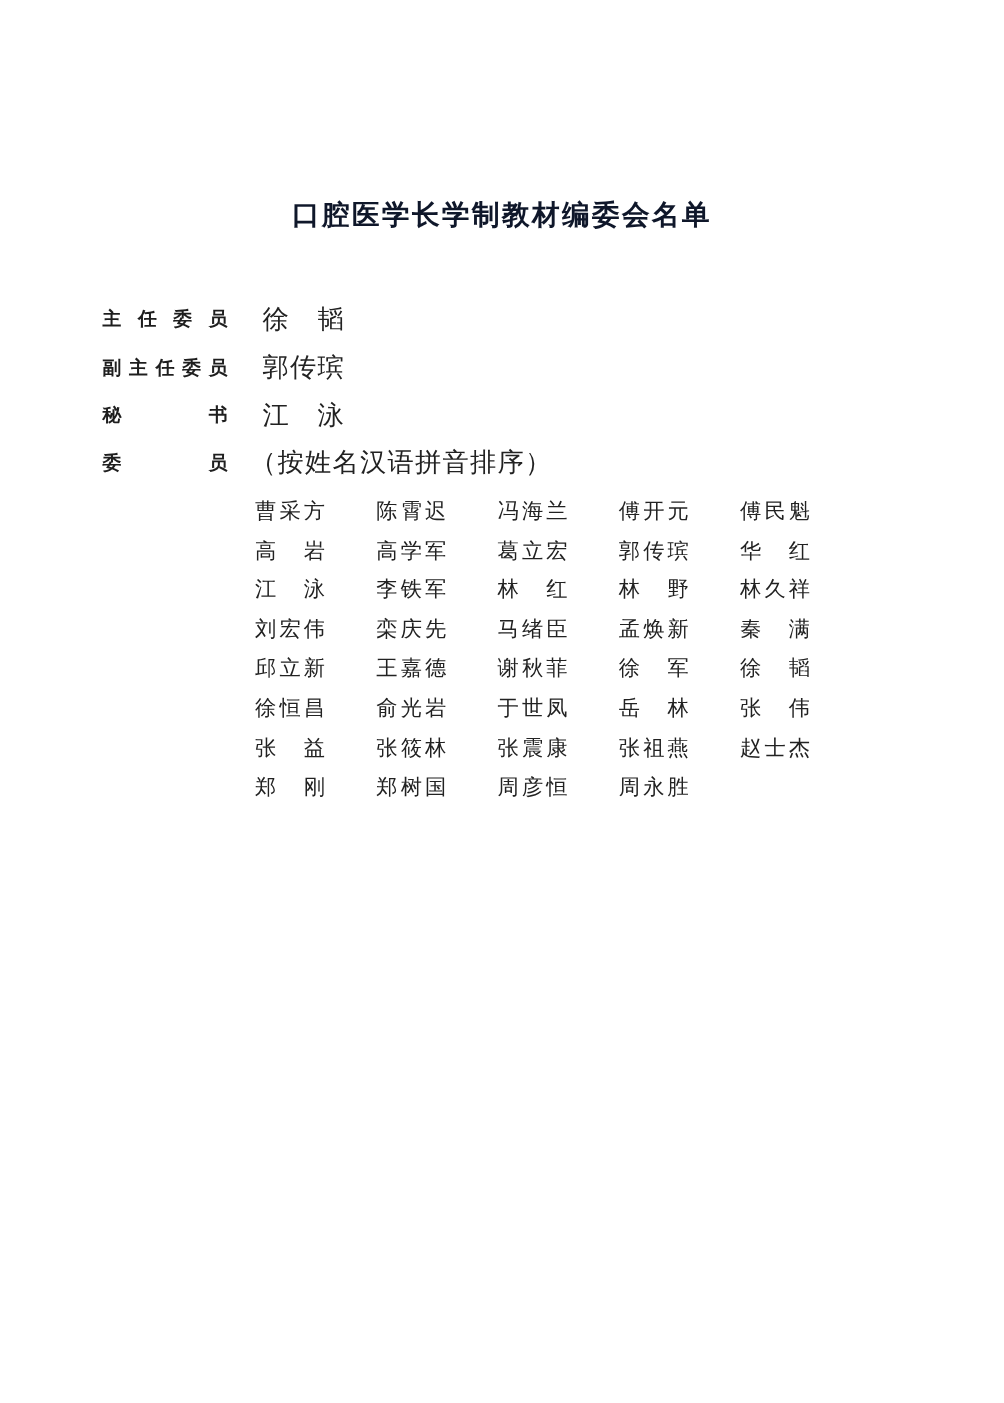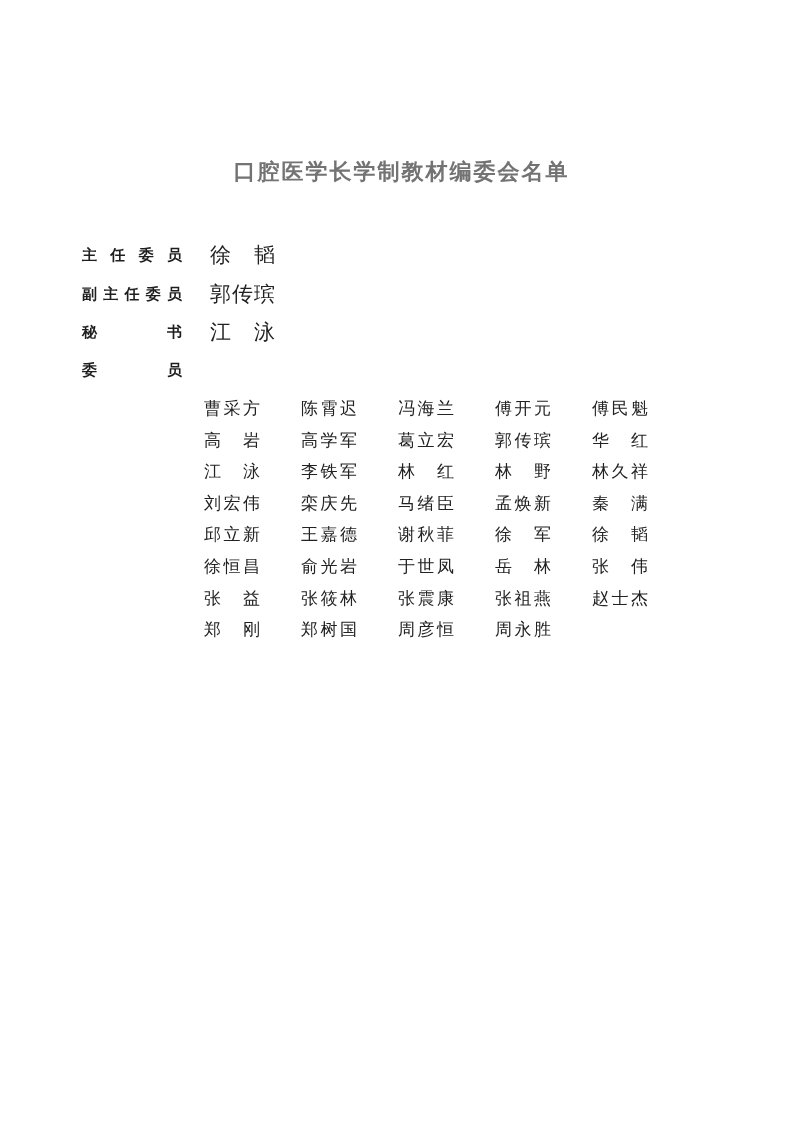--- a/index.html
+++ b/index.html
@@ -18,21 +18,21 @@
     .title {
       position: absolute;
       top: 157px;
       left: 0;
       width: 803px;
       text-align: center;
       font-family: "DejaVu Sans", "Liberation Sans", sans-serif;
       font-weight: bold;
       font-size: 22px;
       letter-spacing: 2px;
-      color: #737373;
+      color: #0f172a;
     }
     .role-row {
       position: absolute;
       left: 82px;
       height: 24px;
       display: flex;
       align-items: center;
       font-size: 17px;
     }
     .role-label {
@@ -97,20 +97,21 @@
     <span>书</span>
   </div>
   <span class="role-value">江　泳</span>
 </div>
 
 <div class="role-row" style="top:358px;">
   <div class="role-label">
     <span>委</span>
     <span>员</span>
   </div>
+  <span class="role-value" style="margin-left:18px;">（按姓名汉语拼音排序）</span>
 </div>
 
 <div class="members-grid" id="members-grid">
     <div class="member">
       <span>曹</span>
       <span>采</span>
       <span>方</span>
     </div>
     <div class="member">
       <span>陈</span>

